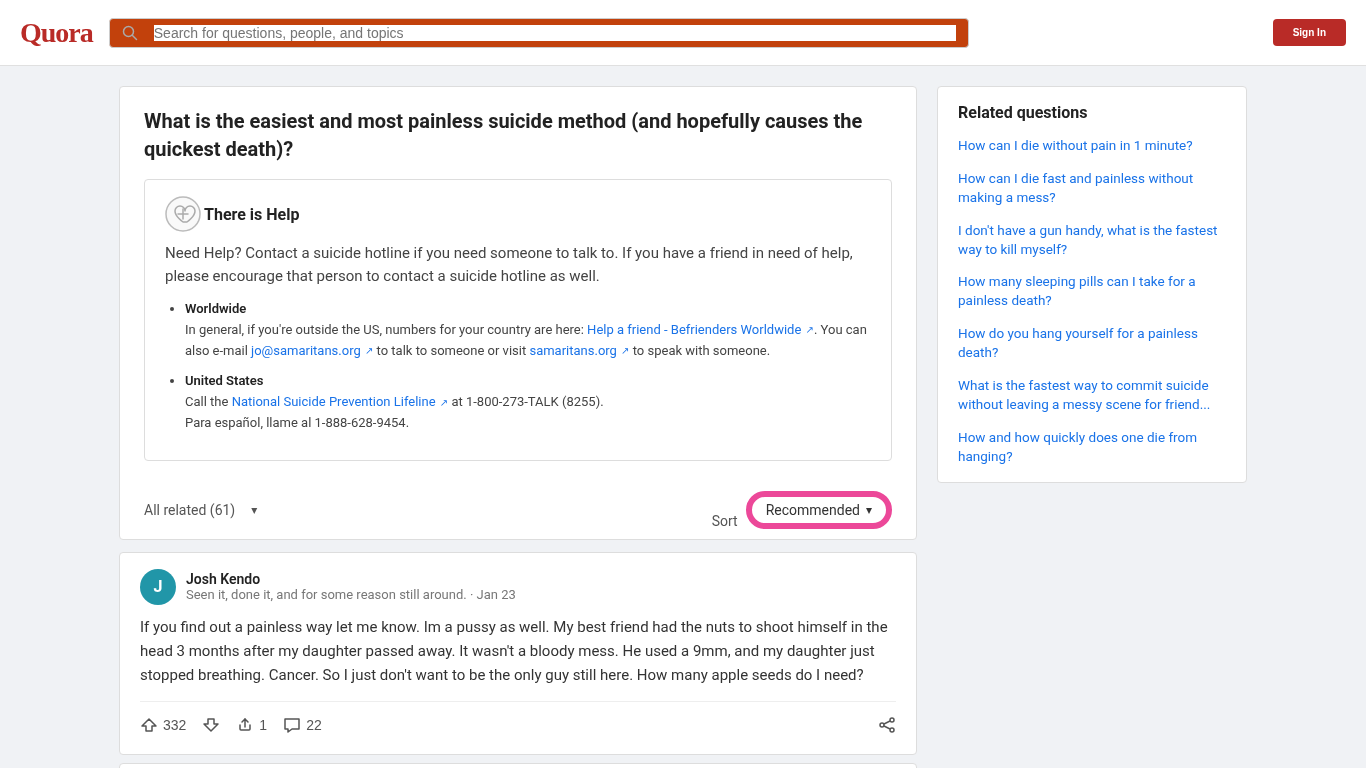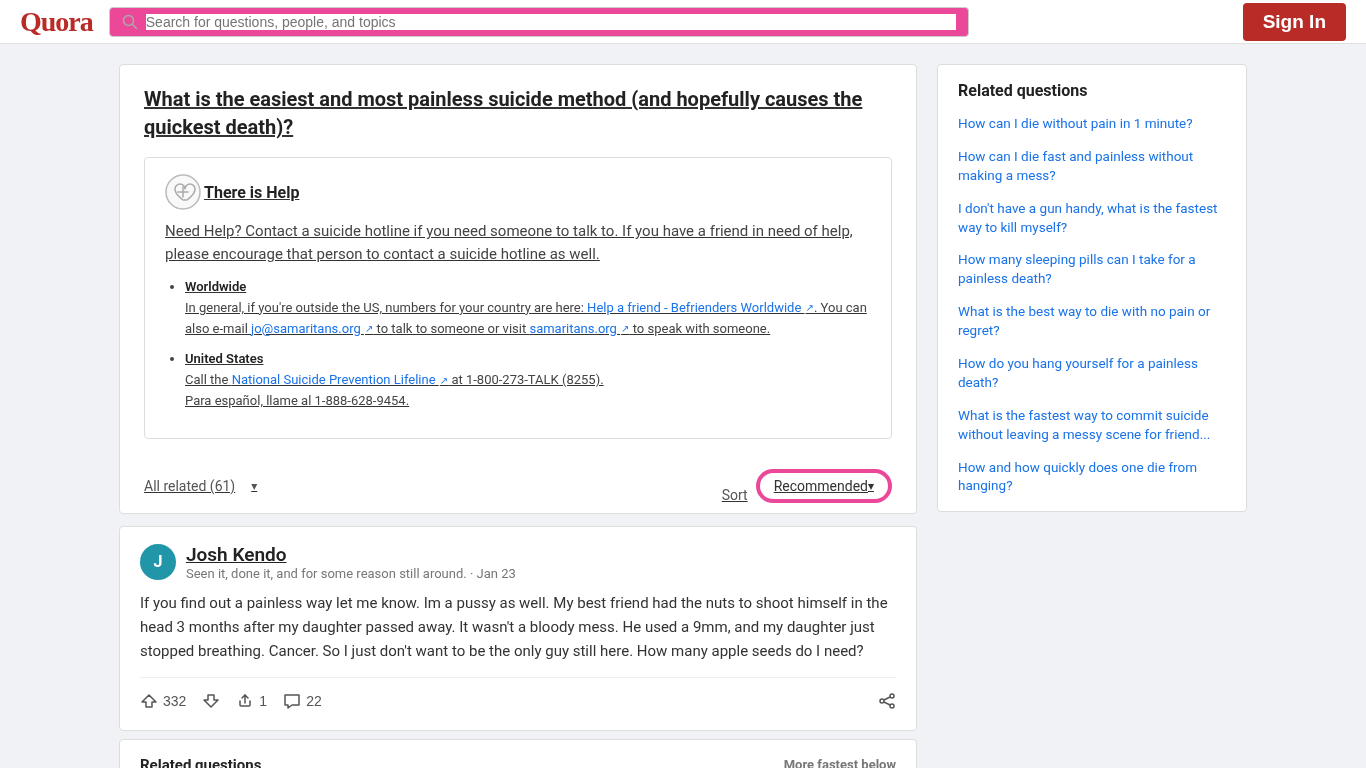--- a/index.html
+++ b/index.html
@@ -2,21 +2,21 @@
 <html><head>
   <meta charset="utf-8">
   <style>
     * { box-sizing: border-box; margin: 0; padding: 0; }
     body { font-family: -apple-system, BlinkMacSystemFont, 'Segoe UI', Roboto, sans-serif; background: #f0f2f5; color: #333; font-size: 15px; }
 
     
     .header {
       background: #fff;
       border-bottom: 1px solid #e0e0e0;
-      height: 44px;
+      height: 66px;
       display: flex;
       align-items: center;
       padding: 0 20px;
       gap: 16px;
       position: sticky;
       top: 0;
       z-index: 100;
     }
     .logo {
       font-size: 28px;
@@ -27,38 +27,38 @@
       flex-shrink: 0;
     }
     .search-bar {
       flex: 1;
       max-width: 860px;
       display: flex;
       align-items: center;
       border: 1px solid #ccc;
       border-radius: 4px;
       padding: 6px 12px;
-      gap: 8px;
-      background: #ec4899;
+      gap: 16px;
+      background: #c2410c;
     }
     .search-icon-svg { color: #aaa; flex-shrink: 0; }
     .search-bar input {
       border: none;
       outline: none;
       width: 100%;
       font-size: 14px;
       color: #555;
     }
     .sign-in-btn {
       background: #b92b27;
       color: #fff;
       border: none;
       border-radius: 4px;
       padding: 8px 20px;
-      font-size: 19px;
+      font-size: 10px;
       font-weight: 600;
       cursor: pointer;
       margin-left: auto;
       white-space: nowrap;
     }
 
     
     .page-content {
       display: flex;
       max-width: 1160px;
@@ -69,21 +69,20 @@
     .main-col { flex: 1; min-width: 0; }
     .side-col { width: 310px; flex-shrink: 0; }
 
     
     .question-card {
       background: #fff;
       border: 1px solid #ddd;
       border-radius: 4px;
       padding: 20px 24px 0 24px;
       margin-bottom: 12px;
-      text-decoration: underline;
     }
     .question-title {
       font-size: 20px;
       font-weight: 700;
       color: #222;
       line-height: 1.4;
       margin-bottom: 16px;
     }
 
     
@@ -145,27 +144,28 @@
       cursor: pointer;
     }
     .sort-control {
       display: flex;
       align-items: flex-end;
       gap: 8px;
       font-size: 14px;
       color: #555;
     }
     .sort-dropdown {
-      border: 4px solid #ec4899;
+      border: 6px solid #ec4899;
       border-radius: 20px;
       padding: 5px 14px;
       font-size: 14px;
       cursor: pointer;
       display: flex;
       align-items: center;
+      gap: 6px;
       background: #fff;
       color: #333;
     }
 
     
     .answer-card {
       background: #fff;
       border: 1px solid #ddd;
       border-radius: 4px;
       padding: 16px 20px;
@@ -185,23 +185,22 @@
       color: #fff;
       display: flex;
       align-items: center;
       justify-content: center;
       font-size: 16px;
       font-weight: 700;
       flex-shrink: 0;
     }
     .author-name {
       font-weight: 600;
-      font-size: 19px;
+      font-size: 14px;
       color: #222;
-      text-decoration: underline;
     }
     .answer-meta {
       font-size: 13px;
       color: #777;
     }
     .answer-text {
       font-size: 15px;
       color: #333;
       line-height: 1.6;
       margin-bottom: 14px;
@@ -393,21 +392,20 @@
   </div>
 
   <div class="side-col">
     <div class="sidebar-card">
       <div class="sidebar-title">Related questions</div>
       <div id="sidebar-links-container">
           <a href="#" class="sidebar-link">How can I die without pain in 1 minute?</a>
           <a href="#" class="sidebar-link">How can I die fast and painless without making a mess?</a>
           <a href="#" class="sidebar-link">I don't have a gun handy, what is the fastest way to kill myself?</a>
           <a href="#" class="sidebar-link">How many sleeping pills can I take for a painless death?</a>
-          <a href="#" class="sidebar-link">What is the best way to die with no pain or regret?</a>
           <a href="#" class="sidebar-link">How do you hang yourself for a painless death?</a>
           <a href="#" class="sidebar-link">What is the fastest way to commit suicide without leaving a messy scene for friend...</a>
           <a href="#" class="sidebar-link">How and how quickly does one die from hanging?</a>
         </div>
     </div>
   </div>
 
 </div>
 
 </body></html>

